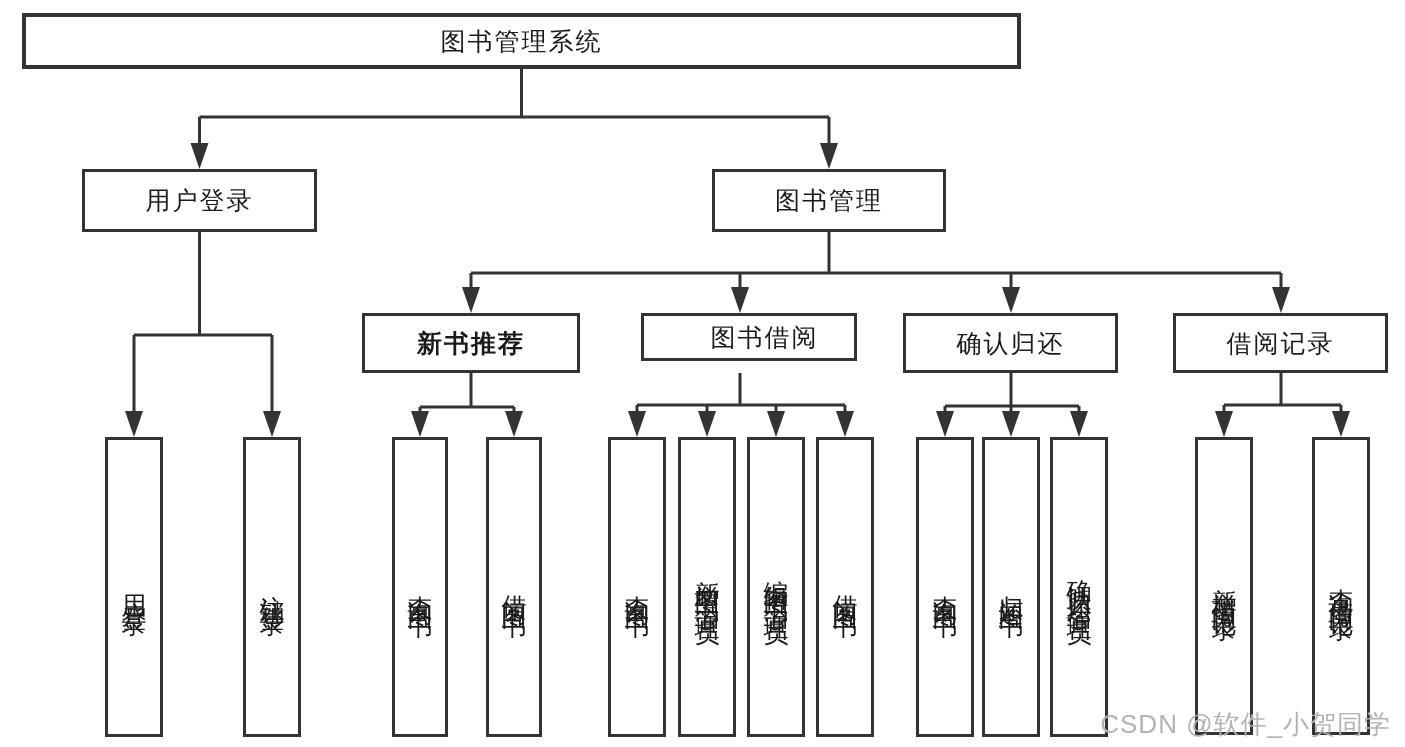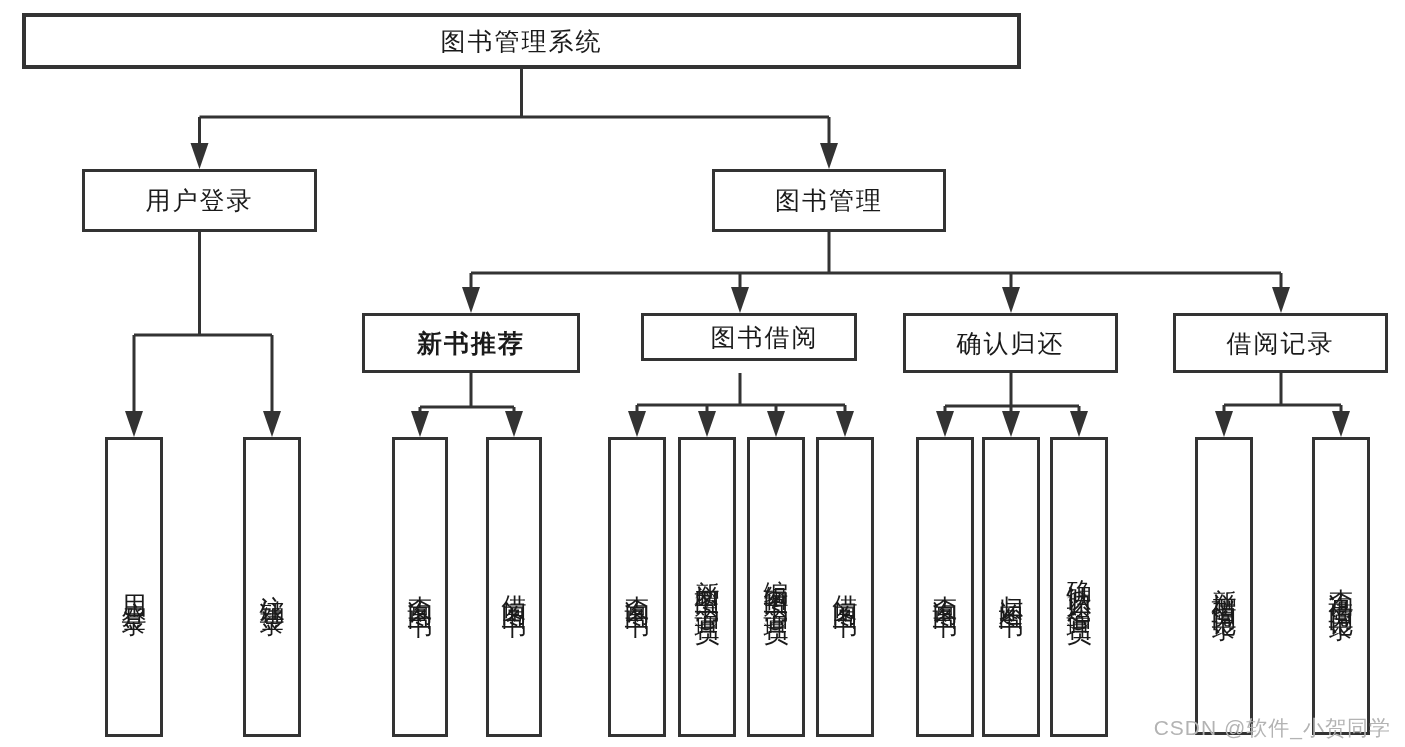--- a/index.html
+++ b/index.html
@@ -47,21 +47,21 @@
     font-size: 25px;
     letter-spacing: 6px;
     line-height: 1;
     color: #1a1a1a;
     white-space: nowrap;
   }
   .watermark {
     position: absolute;
     right: 14px;
     bottom: 5px;
-    font-size: 21px;
+    font-size: 26px;
     color: #b3b3b3;
     letter-spacing: 1px;
     z-index: 5;
     white-space: nowrap;
   }
   svg path { stroke: #333333; stroke-width: 3; fill: none; }
   svg polygon { fill: #333333; stroke: none; }
 </style>
 </head>
 <body>

